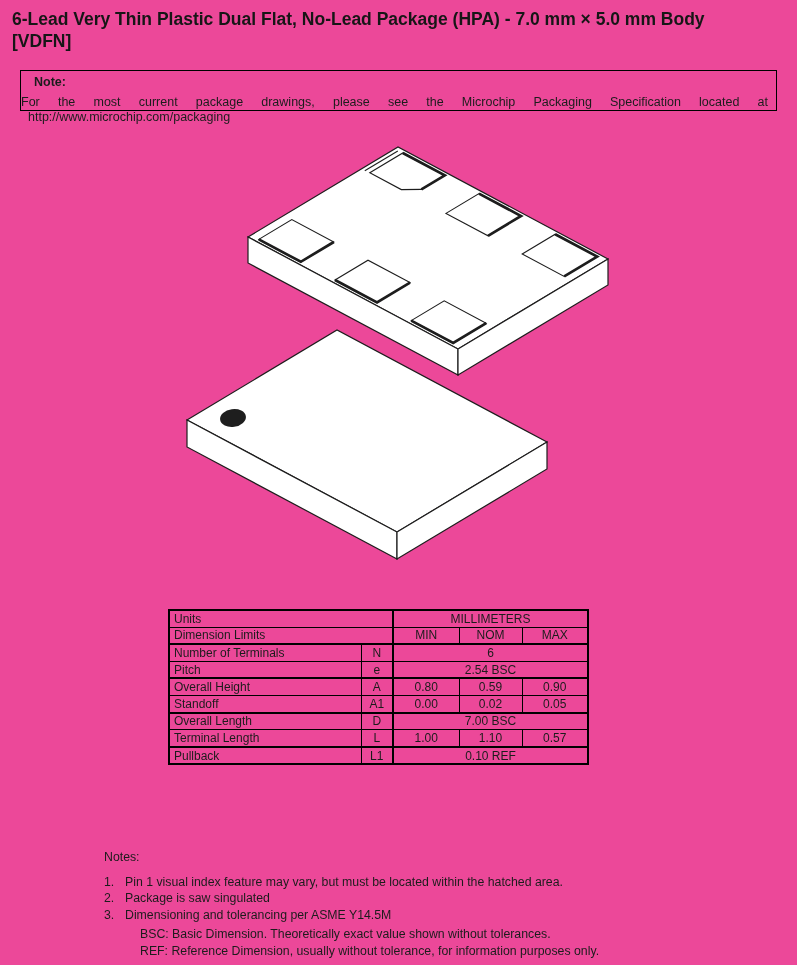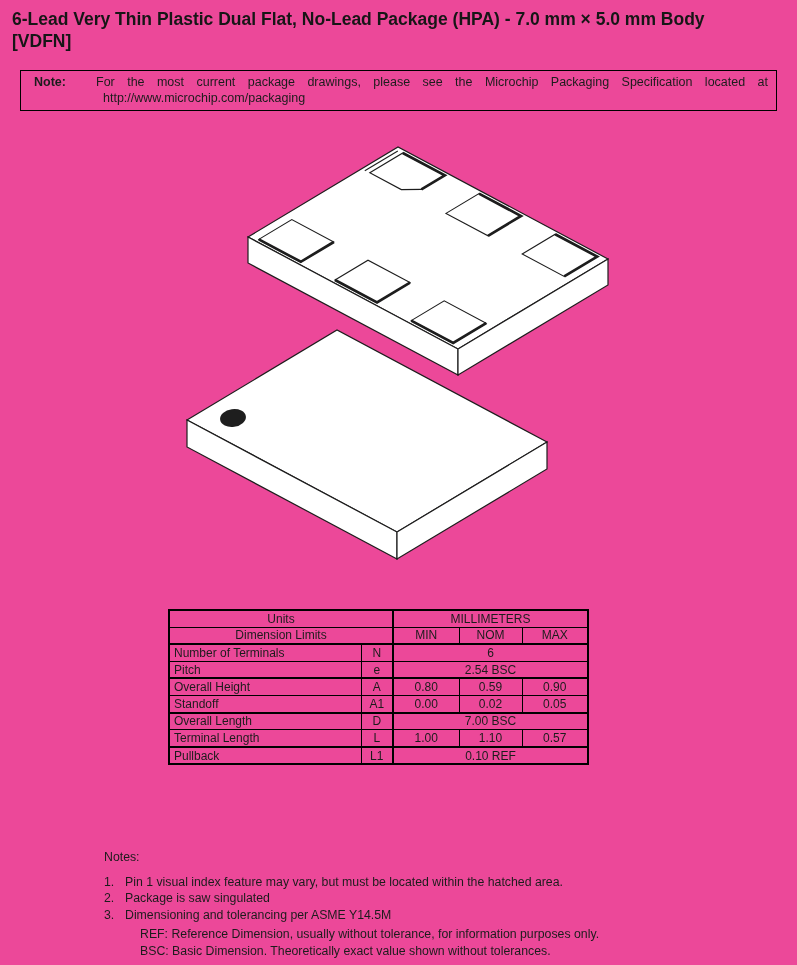--- a/index.html
+++ b/index.html
@@ -31,20 +31,21 @@
     position: absolute;
     left: 20px;
     top: 70px;
     width: 757px;
     height: 41px;
     border: 1.6px solid #000;
     box-sizing: border-box;
     display: flex;
     font-size: 12.5px;
     line-height: 15.5px;
+    flex-direction: column;
   }
   .note-label {
     width: 75px;
     box-sizing: border-box;
     padding: 4px 0 0 13px;
     font-weight: bold;
   }
   .note-body { flex: 1; padding: 4px 8px 0 0; }
   .note-line1 { text-align: justify; text-align-last: justify; }
   .note-line2 { text-align: left; padding-left: 7px; }
@@ -75,21 +76,21 @@
   .dim-table td {
     border: 1px solid #000;
     height: 15.6px;
     padding: 0 4px;
     text-align: center;
     white-space: nowrap;
     overflow: hidden;
   }
   .dim-table { border: 2px solid #000; }
   .dim-table td.lbl { text-align: left; }
-  .dim-table td.rgt { text-align: center; }
+  .dim-table td.rgt { text-align: left; }
   .dim-table td.symr { border-right: 2px solid #000; }
   .dim-table tr.grp td { border-bottom: 2px solid #000; }
   .col-label { width: 192px; }
   .col-sym   { width: 32px; }
   .col-min   { width: 66px; }
   .col-nom   { width: 63px; }
   .col-max   { width: 66px; }
 
   
   .notes {
@@ -240,18 +241,18 @@
     </div>
     <div class="note-item">
       <span class="num">2.</span>
       <span>Package is saw singulated</span>
     </div>
     <div class="note-item">
       <span class="num">3.</span>
       <span>Dimensioning and tolerancing per ASME Y14.5M</span>
     </div>
     <div class="note-defs">
+      <div class="note-def">BSC: Basic Dimension. Theoretically exact value shown without tolerances.</div>
       <div class="note-def">REF: Reference Dimension, usually without tolerance, for information purposes only.</div>
-      <div class="note-def">BSC: Basic Dimension. Theoretically exact value shown without tolerances.</div>
     </div>
   </div>
 
 </div>
 
 </body></html>

